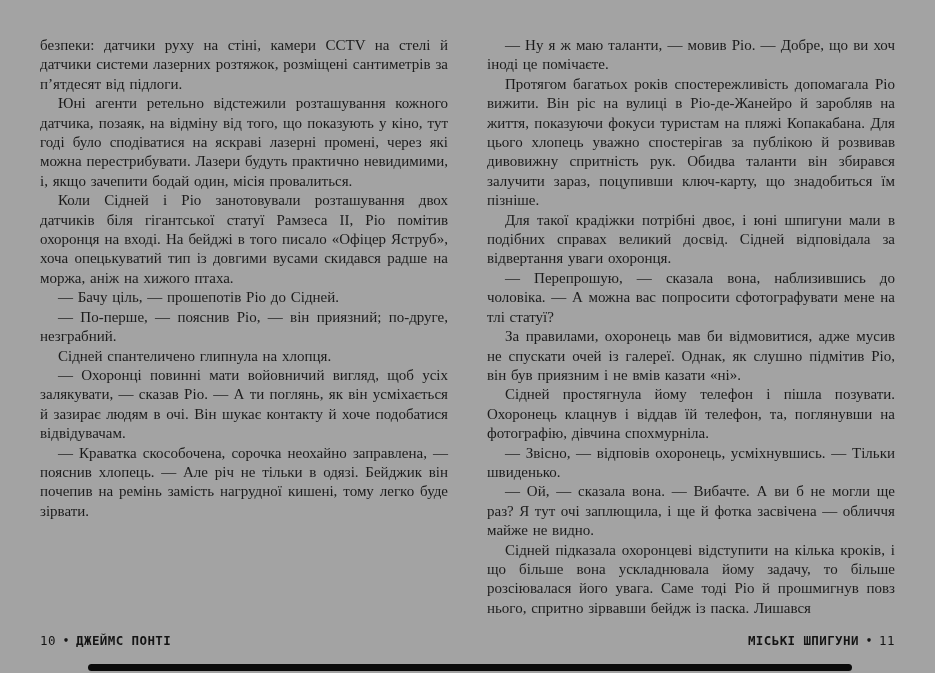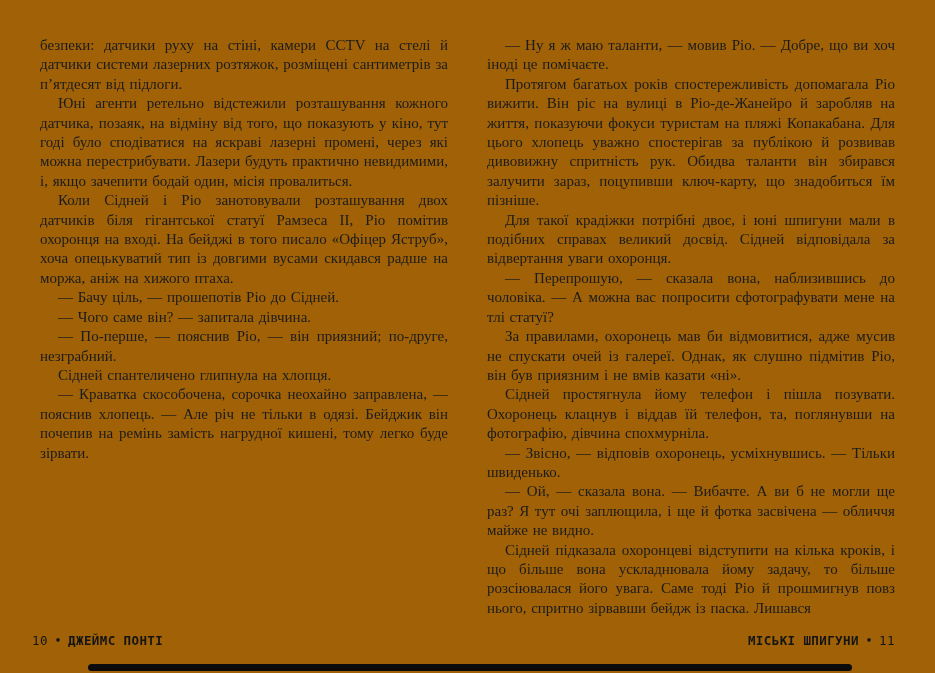--- a/index.html
+++ b/index.html
@@ -4,21 +4,21 @@
 <style>
   html, body {
     margin: 0;
     padding: 0;
     background: #ffffff;
   }
   .screen {
     position: relative;
     width: 935px;
     height: 673px;
-    background: #a16207;
+    background: #a3a3a3;
     overflow: hidden;
   }
   .spread {
     display: flex;
     gap: 39px;
     padding: 36px 40px 0 40px;
   }
   .page {
     width: 408px;
     position: relative;
@@ -38,21 +38,21 @@
   }
   .running-footer {
     position: absolute;
     top: 634px;
     font-family: "DejaVu Sans Mono", monospace;
     font-size: 12.5px;
     line-height: 14px;
     color: #141414;
     white-space: nowrap;
   }
-  .running-footer.left  { left: 32px; text-align: center;  }
+  .running-footer.left  { left: 40px; text-align: center;  }
   .running-footer.right { right: 40px; margin-left: 15px; }
   .running-footer .rf-num {
     font-weight: 400;
     letter-spacing: 0.5px;
   }
   .running-footer .rf-sep {
     display: inline-block;
     margin: 0 7px;
     font-size: 10px;
     vertical-align: 1px;
@@ -78,23 +78,23 @@
 <div class="screen">
 
   <div class="spread">
 
     <div class="page">
       <div class="page-body">
         <p class="noindent">безпеки: датчики руху на стіні, камери CCTV на стелі й датчики системи лазерних розтяжок, розміщені сантиметрів за п’ятдесят від підлоги.</p>
         <p>Юні агенти ретельно відстежили розташування кожного датчика, позаяк, на відміну від того, що показують у кіно, тут годі було сподіватися на яскраві лазерні промені, через які можна перестрибувати. Лазери будуть практично невидимими, і, якщо зачепити бодай один, місія провалиться.</p>
         <p>Коли Сідней і Ріо занотовували розташування двох датчиків біля гігантської статуї Рамзеса II, Ріо помітив охоронця на вході. На бейджі в того писало «Офіцер Яструб», хоча опецькуватий тип із довгими вусами скидався радше на моржа, аніж на хижого птаха.</p>
         <p>— Бачу ціль, — прошепотів Ріо до Сідней.</p>
-        <p>— Чого саме він? — запитала дівчина.</p>
         <p>— По-перше, — пояснив Ріо, — він приязний; по-друге, незграбний.</p>
         <p>Сідней спантеличено глипнула на хлопця.</p>
+        <p>— Охоронці повинні мати войовничий вигляд, щоб усіх залякувати, — сказав Ріо. — А ти поглянь, як він усміхається й зазирає людям в очі. Він шукає контакту й хоче подобатися відвідувачам.</p>
         <p>— Краватка скособочена, сорочка неохайно заправлена, — пояснив хлопець. — Але річ не тільки в одязі. Бейджик він почепив на ремінь замість нагрудної кишені, тому легко буде зірвати.</p>
       </div>
     </div>
 
     <div class="page">
       <div class="page-body">
         <p>— Ну я ж маю таланти, — мовив Ріо. — Добре, що ви хоч іноді це помічаєте.</p>
         <p>Протягом багатьох років спостережливість допомагала Ріо вижити. Він ріс на вулиці в Ріо-де-Жанейро й заробляв на життя, показуючи фокуси туристам на пляжі Копакабана. Для цього хлопець уважно спостерігав за публікою й розвивав дивовижну спритність рук. Обидва таланти він збирався залучити зараз, поцупивши ключ-карту, що знадобиться їм пізніше.</p>
         <p>Для такої крадіжки потрібні двоє, і юні шпигуни мали в подібних справах великий досвід. Сідней відповідала за відвертання уваги охоронця.</p>
         <p>— Перепрошую, — сказала вона, наблизившись до чоловіка. — А можна вас попросити сфотографувати мене на тлі статуї?</p>

